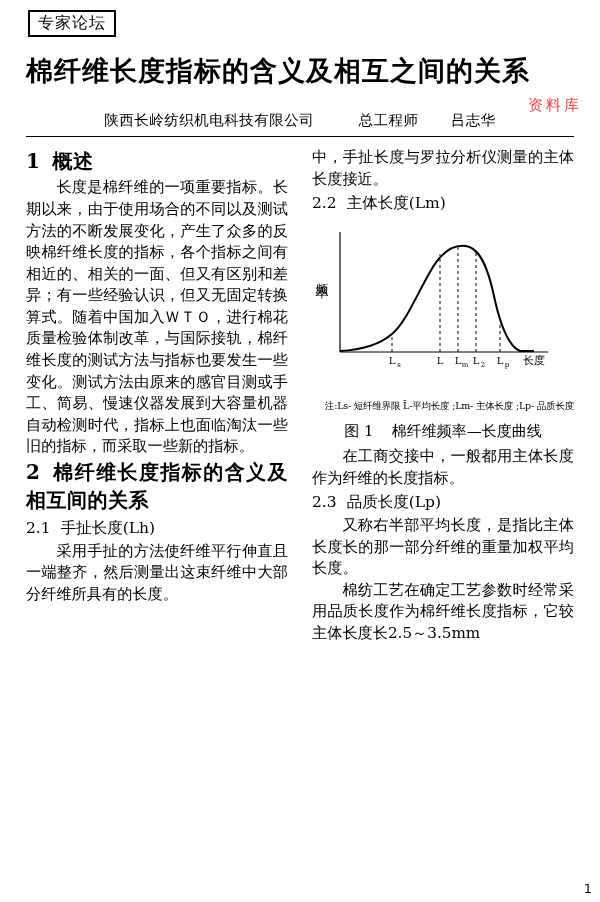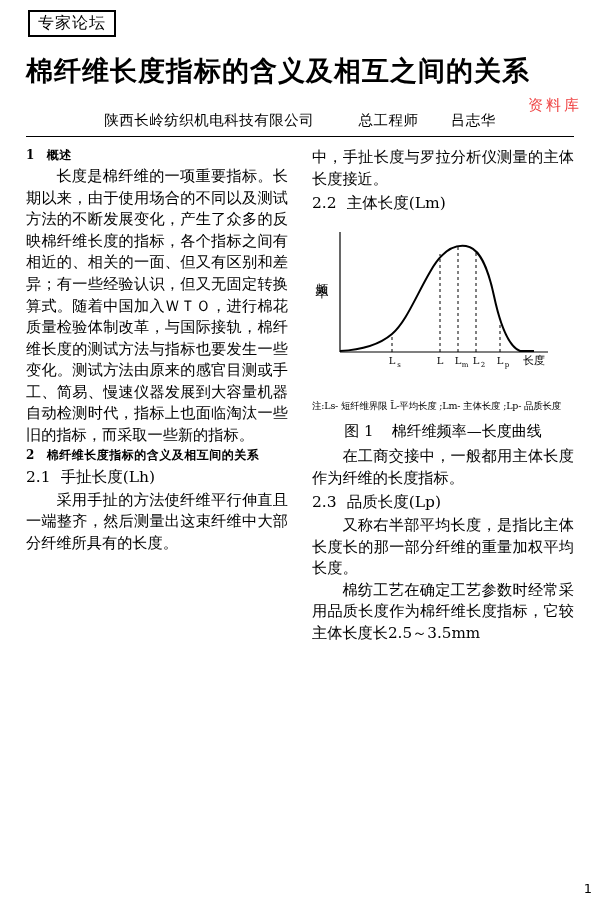--- a/index.html
+++ b/index.html
@@ -63,21 +63,21 @@
   }
   .col {
     width: 262px;
     font-size: 15.2px;
     line-height: 1.42;
     text-align: justify;
   }
   .col.left { margin-right: 24px; }
   .sec-head {
     font-weight: bold;
-    font-size: 12px;
+    font-size: 20px;
     margin: 0 0 2px 0;
     letter-spacing: 0.5px;
   }
   .sec-head .num { margin-right: 12px; }
   .sub-head {
     font-size: 15.5px;
     margin: 2px 0 2px 0;
   }
   .sub-head .num { margin-right: 10px; }
   p.body {
@@ -107,21 +107,21 @@
   }
   .plot {
     position: absolute;
     left: 22px;
     top: 4px;
     width: 222px;
     height: 148px;
   }
   .fig-note {
     font-size: 9.5px;
-    text-align: left;
+    text-align: right;
     margin-top: 1px;
     letter-spacing: -0.2px;
   }
   .fig-cap {
     text-align: center;
     font-size: 15px;
     margin: 8px 0 4px 0;
   }
   .fig-cap .gap { display: inline-block; width: 18px; }
   

